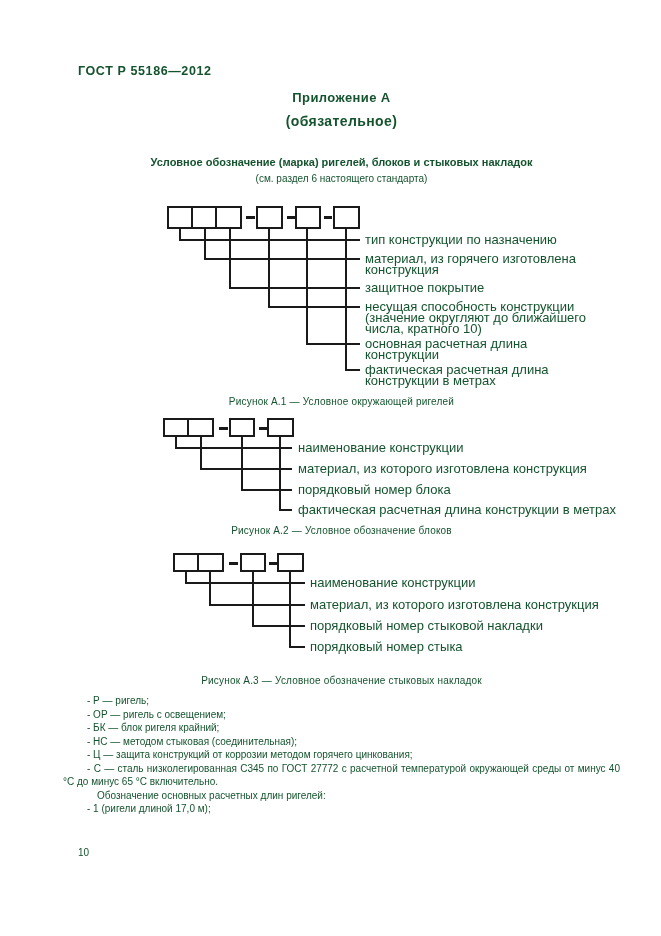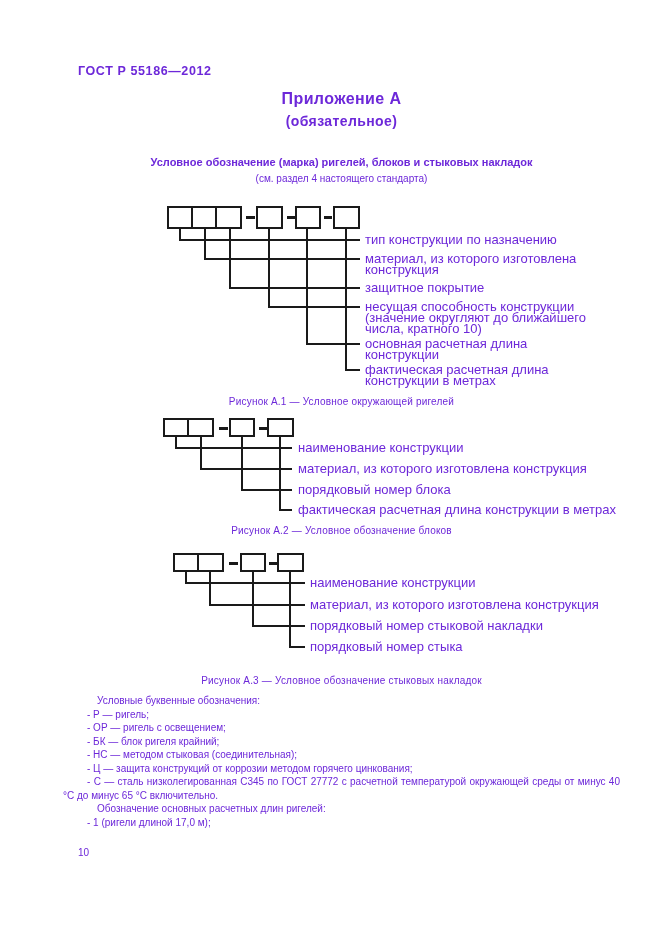--- a/index.html
+++ b/index.html
@@ -1,23 +1,23 @@
 <!DOCTYPE html>
 <html><head>
 <meta charset="utf-8">
 <style>
   html,body{margin:0;padding:0;background:#e8e8e8;}
   .page{
     position:relative;width:661px;height:936px;background:#ffffff;
-    font-family:"Liberation Sans", sans-serif;color:#6d28d9;margin:0 auto;
+    font-family:"Liberation Sans", sans-serif;color:#14532d;margin:0 auto;
     overflow:hidden;
   }
   .doc-num{position:absolute;left:78px;top:64px;font-size:12.5px;font-weight:bold;letter-spacing:0.6px;}
   .center-line{position:absolute;left:63px;width:557px;text-align:center;}
-  .appendix-title{top:90px;font-size:16px;font-weight:bold;letter-spacing:0.4px;}
+  .appendix-title{top:90px;font-size:13px;font-weight:bold;letter-spacing:0.4px;}
   .appendix-sub{top:113px;font-size:14px;font-weight:bold;letter-spacing:0.4px;}
   .main-heading{top:156px;font-size:11px;font-weight:bold;}
   .heading-note{top:173px;font-size:10px;}
   .box{position:absolute;border:2.5px solid #1a1a1a;background:#fff;box-sizing:border-box;}
   .dash{position:absolute;height:2.5px;background:#1a1a1a;}
   .vline{position:absolute;width:2px;background:#1a1a1a;}
   .hline{position:absolute;height:2px;background:#1a1a1a;}
   .dlabel{position:absolute;font-size:13px;line-height:11px;white-space:pre-line;}
   .caption{position:absolute;left:63px;width:557px;text-align:center;font-size:10px;letter-spacing:0.2px;}
   .legend{position:absolute;left:63px;top:694px;width:557px;font-size:10px;line-height:13.5px;}
@@ -28,21 +28,21 @@
 </style>
 </head>
 <body>
 
 <div class="page">
 
   <div class="doc-num">ГОСТ Р 55186—2012</div>
   <div class="center-line appendix-title">Приложение А</div>
   <div class="center-line appendix-sub">(обязательное)</div>
   <div class="center-line main-heading">Условное обозначение (марка) ригелей, блоков и стыковых накладок</div>
-  <div class="center-line heading-note">(см. раздел 4 настоящего стандарта)</div>
+  <div class="center-line heading-note">(см. раздел 6 настоящего стандарта)</div>
 
   <div class="box" style="left:167px;top:206px;width:27px;height:23px"></div>
   <div class="box" style="left:191px;top:206px;width:27px;height:23px"></div>
   <div class="box" style="left:215px;top:206px;width:27px;height:23px"></div>
   <div class="dash" style="left:246px;top:216px;width:9px"></div>
   <div class="box" style="left:256px;top:206px;width:27px;height:23px"></div>
   <div class="dash" style="left:287px;top:216px;width:9px"></div>
   <div class="box" style="left:295px;top:206px;width:26px;height:23px"></div>
   <div class="dash" style="left:324px;top:216px;width:8px"></div>
   <div class="box" style="left:333px;top:206px;width:27px;height:23px"></div>
@@ -54,21 +54,21 @@
   <div class="vline" style="left:229px;top:229px;height:60px"></div>
   <div class="hline" style="left:229px;top:287px;width:131px"></div>
   <div class="vline" style="left:268px;top:229px;height:79px"></div>
   <div class="hline" style="left:268px;top:306px;width:92px"></div>
   <div class="vline" style="left:306px;top:229px;height:116px"></div>
   <div class="hline" style="left:306px;top:343px;width:54px"></div>
   <div class="vline" style="left:345px;top:229px;height:142px"></div>
   <div class="hline" style="left:345px;top:369px;width:15px"></div>
 
   <div class="dlabel" style="left:365px;top:234px;width:250px">тип конструкции по назначению</div>
-  <div class="dlabel" style="left:365px;top:253px;width:250px">материал, из которого изготовлена
+  <div class="dlabel" style="left:365px;top:253px;width:250px">материал, из горячего изготовлена
 конструкция</div>
   <div class="dlabel" style="left:365px;top:282px;width:250px">защитное покрытие</div>
   <div class="dlabel" style="left:365px;top:301px;width:250px">несущая способность конструкции
 (значение округляют до ближайшего
 числа, кратного 10)</div>
   <div class="dlabel" style="left:365px;top:338px;width:250px">основная расчетная длина
 конструкции</div>
   <div class="dlabel" style="left:365px;top:364px;width:250px">фактическая расчетная длина
 конструкции в метрах</div>
 
@@ -114,21 +114,20 @@
   <div class="hline" style="left:289px;top:646px;width:16px"></div>
 
   <div class="dlabel" style="left:310px;top:577px;width:320px">наименование конструкции</div>
   <div class="dlabel" style="left:310px;top:599px;width:320px">материал, из которого изготовлена конструкция</div>
   <div class="dlabel" style="left:310px;top:641px;width:320px">порядковый номер стыка</div>
   <div class="dlabel" style="left:310px;top:620px;width:320px">порядковый номер стыковой накладки</div>
 
   <div class="caption" style="top:675px">Рисунок А.3 — Условное обозначение стыковых накладок</div>
 
   <div class="legend">
-    <div class="para">Условные буквенные обозначения:</div>
     <div class="litem">- Р — ригель;</div>
     <div class="litem">- ОР — ригель с освещением;</div>
     <div class="litem">- БК — блок ригеля крайний;</div>
     <div class="litem">- НС — методом стыковая (соединительная);</div>
     <div class="litem">- Ц — защита конструкций от коррозии методом горячего цинкования;</div>
     <div class="litem-wrap">- С — сталь низколегированная С345 по ГОСТ 27772 с расчетной температурой окружающей среды от минус 40 °С до минус 65 °С включительно.</div>
     <div class="para">Обозначение основных расчетных длин ригелей:</div>
     <div class="litem">- 1 (ригели длиной 17,0 м);</div>
   </div>
 

